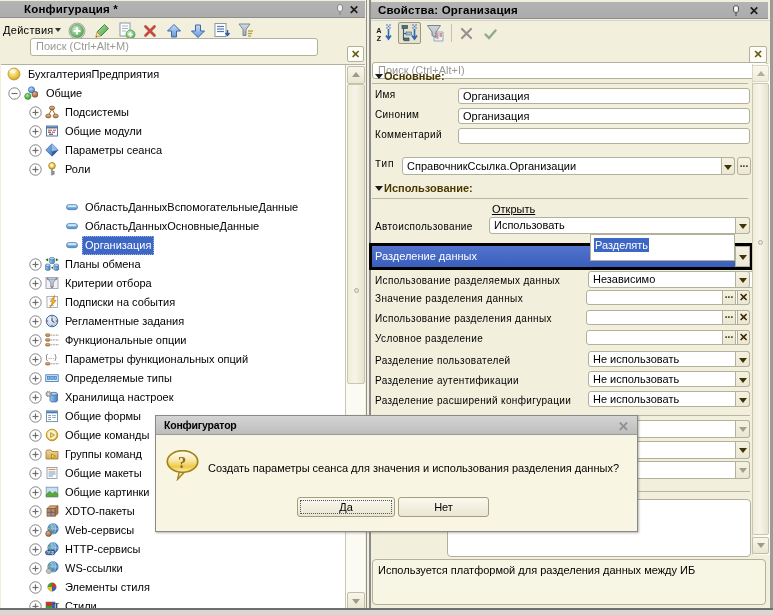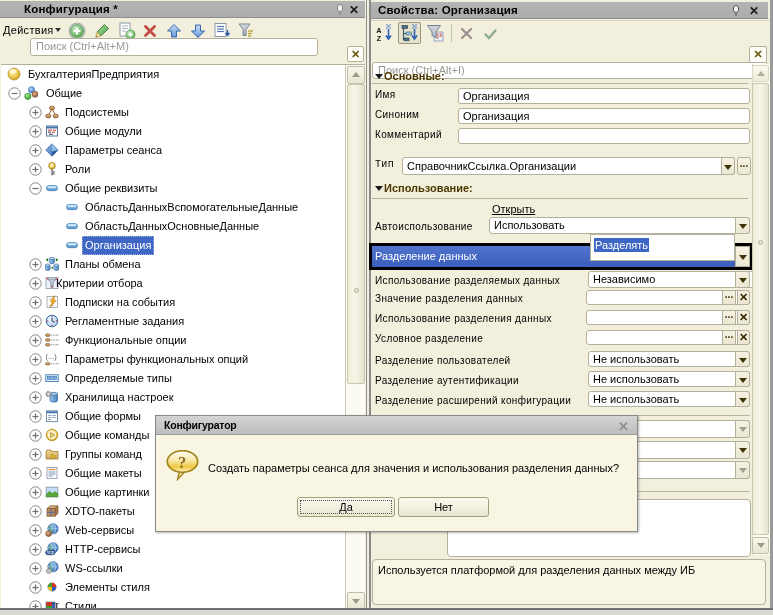--- a/index.html
+++ b/index.html
@@ -242,31 +242,20 @@
         </svg>
         <svg style="left:44px;top:2px" width="14" height="14" viewBox="0 0 14 14">
           <rect x="6.2" y="6.5" width="1.6" height="6.5" fill="#B0B0B0" stroke="#787878" stroke-width="0.5"></rect>
           <rect x="7.8" y="9.5" width="1.8" height="1.2" fill="#B0B0B0" stroke="#787878" stroke-width="0.5"></rect>
           <rect x="7.8" y="11.3" width="1.4" height="1.2" fill="#B0B0B0" stroke="#787878" stroke-width="0.5"></rect>
           <circle cx="7" cy="3.8" r="3.3" fill="url(#ggold)" stroke="#A07810" stroke-width="0.8"></circle>
           <circle cx="7" cy="3.8" r="1.1" fill="#FFF8E0"></circle>
         </svg>
         <span class="tlabel" style="left:64px;">Роли</span>
       </div>
-<div class="trow" style="top:114px;left:0;width:345px;">
-        <svg style="left:28px;top:3px" width="13" height="13">
-          <circle cx="6.5" cy="6.5" r="5.7" fill="#fff" stroke="#848484" stroke-width="1"></circle>
-          <line x1="3.5" y1="6.5" x2="9.5" y2="6.5" stroke="#6e6e6e" stroke-width="1.2"></line>
-        </svg>
-        <svg style="left:44px;top:2px" width="14" height="14" viewBox="0 0 14 14">
-          <rect x="1.5" y="4.5" width="11" height="5.2" rx="2.6" fill="url(#gpill)" stroke="#3C78B4" stroke-width="0.7"></rect>
-          <rect x="3" y="5.5" width="8" height="1.4" rx="0.7" fill="#D8EEFC" opacity="0.9"></rect>
-        </svg>
-        <span class="tlabel" style="left:64px;">Общие реквизиты</span>
-      </div>
 <div class="trow" style="top:133px;left:0;width:345px;">
         <svg style="left:64px;top:2px" width="14" height="14" viewBox="0 0 14 14">
           <rect x="1.5" y="4.5" width="11" height="5.2" rx="2.6" fill="url(#gpill)" stroke="#3C78B4" stroke-width="0.7"></rect>
           <rect x="3" y="5.5" width="8" height="1.4" rx="0.7" fill="#D8EEFC" opacity="0.9"></rect>
         </svg>
         <span class="tlabel" style="left:84px;">ОбластьДанныхВспомогательныеДанные</span>
       </div>
 <div class="trow" style="top:152px;left:0;width:345px;">
         <svg style="left:64px;top:2px" width="14" height="14" viewBox="0 0 14 14">
           <rect x="1.5" y="4.5" width="11" height="5.2" rx="2.6" fill="url(#gpill)" stroke="#3C78B4" stroke-width="0.7"></rect>
@@ -306,21 +295,21 @@
           <line x1="3.5" y1="6.5" x2="9.5" y2="6.5" stroke="#6e6e6e" stroke-width="1.2"></line>
           <line x1="6.5" y1="3.5" x2="6.5" y2="9.5" stroke="#6e6e6e" stroke-width="1.2"></line>
         </svg>
         <svg style="left:44px;top:2px" width="14" height="14" viewBox="0 0 14 14">
           <rect x="1" y="1.5" width="12" height="11" fill="#EEF2F8" stroke="#8898B0" stroke-width="0.8"></rect>
           <path d="M3 3 L11 3 L8.2 6.8 L8.2 11 L5.8 11 L5.8 6.8 Z" fill="#C0CAD6" stroke="#6A7A90" stroke-width="0.7"></path>
           <circle cx="2.6" cy="2.9" r="0.8" fill="#D04030"></circle>
           <circle cx="11.4" cy="2.9" r="0.8" fill="#D04030"></circle>
           <circle cx="7" cy="11.3" r="0.8" fill="#D04030"></circle>
         </svg>
-        <span class="tlabel" style="left:55px;">Критерии отбора</span>
+        <span class="tlabel" style="left:64px;">Критерии отбора</span>
       </div>
 <div class="trow" style="top:228px;left:0;width:345px;">
         <svg style="left:28px;top:3px" width="13" height="13">
           <circle cx="6.5" cy="6.5" r="5.7" fill="#fff" stroke="#848484" stroke-width="1"></circle>
           <line x1="3.5" y1="6.5" x2="9.5" y2="6.5" stroke="#6e6e6e" stroke-width="1.2"></line>
           <line x1="6.5" y1="3.5" x2="6.5" y2="9.5" stroke="#6e6e6e" stroke-width="1.2"></line>
         </svg>
         <svg style="left:44px;top:2px" width="14" height="14" viewBox="0 0 14 14">
           <rect x="2" y="1.5" width="10.5" height="11" fill="#fff" stroke="#98A0A8" stroke-width="0.8"></rect>
           <line x1="4" y1="4" x2="8" y2="4" stroke="#A8B0B8" stroke-width="0.8"></line>

